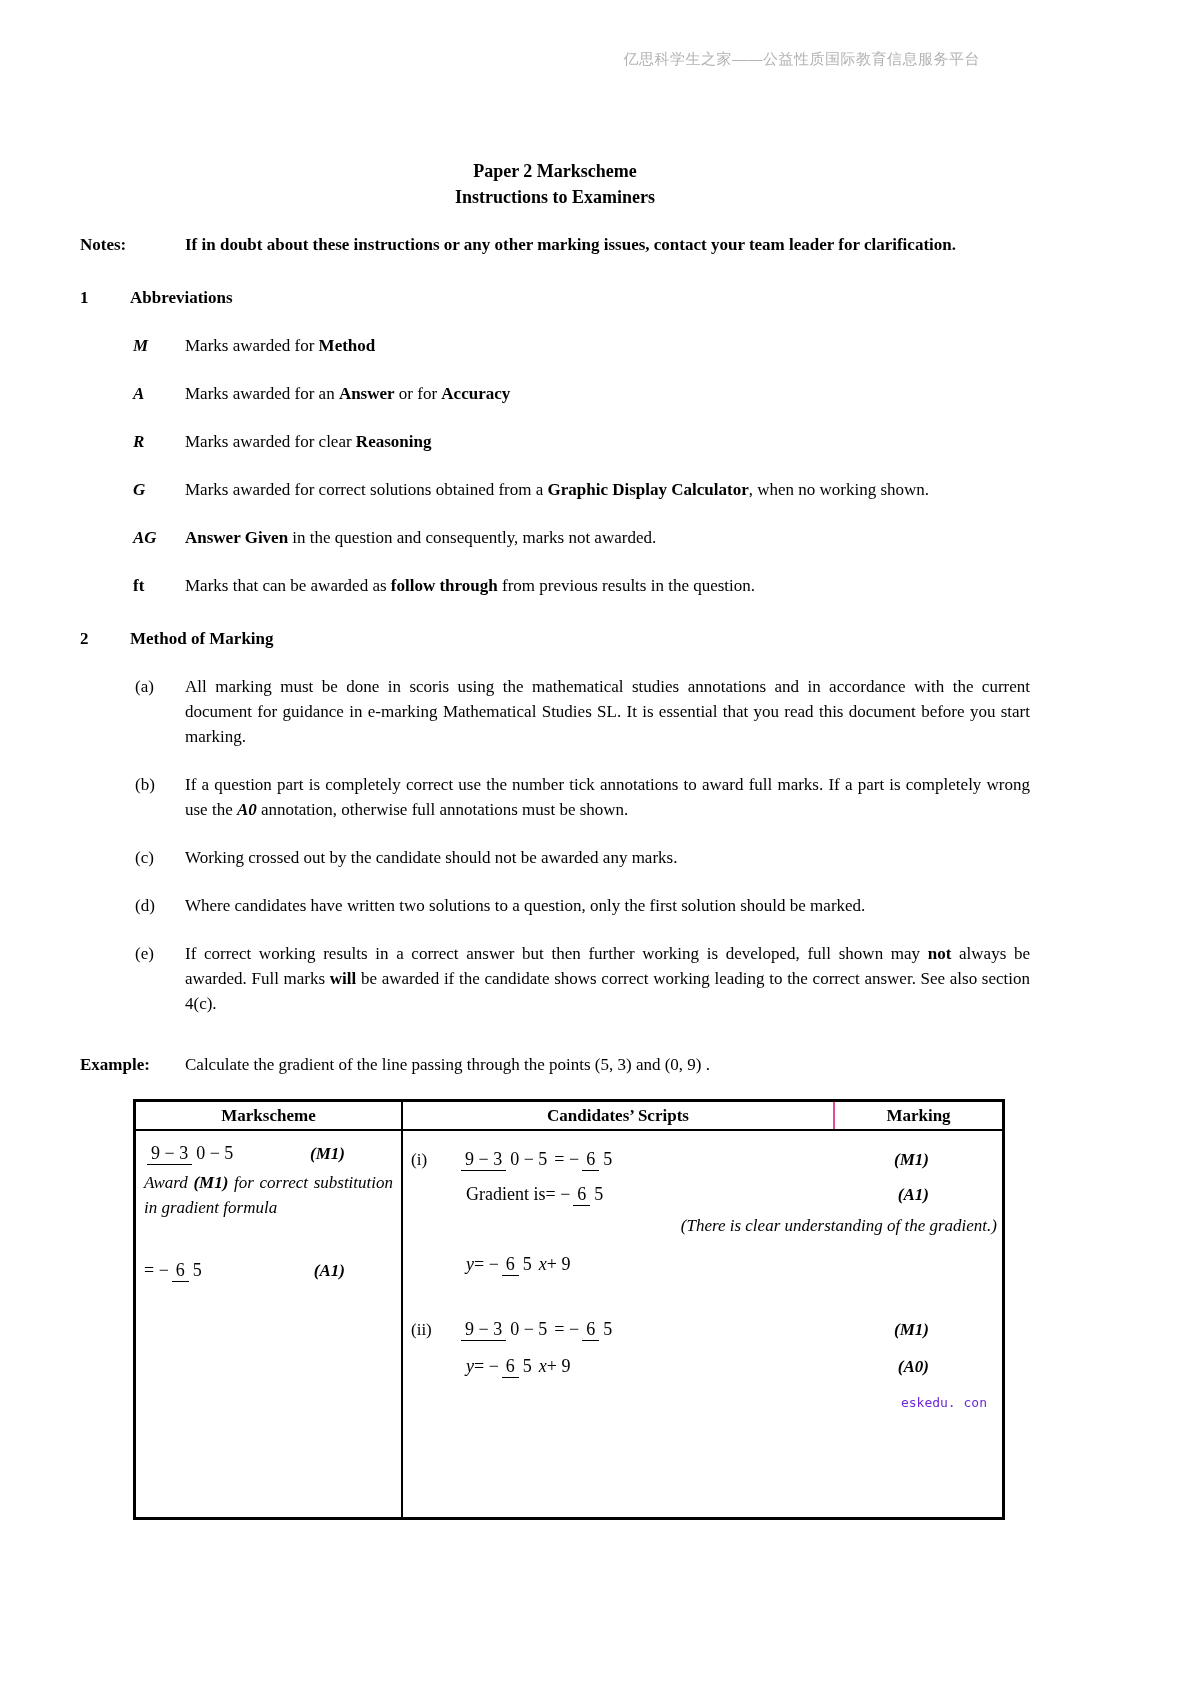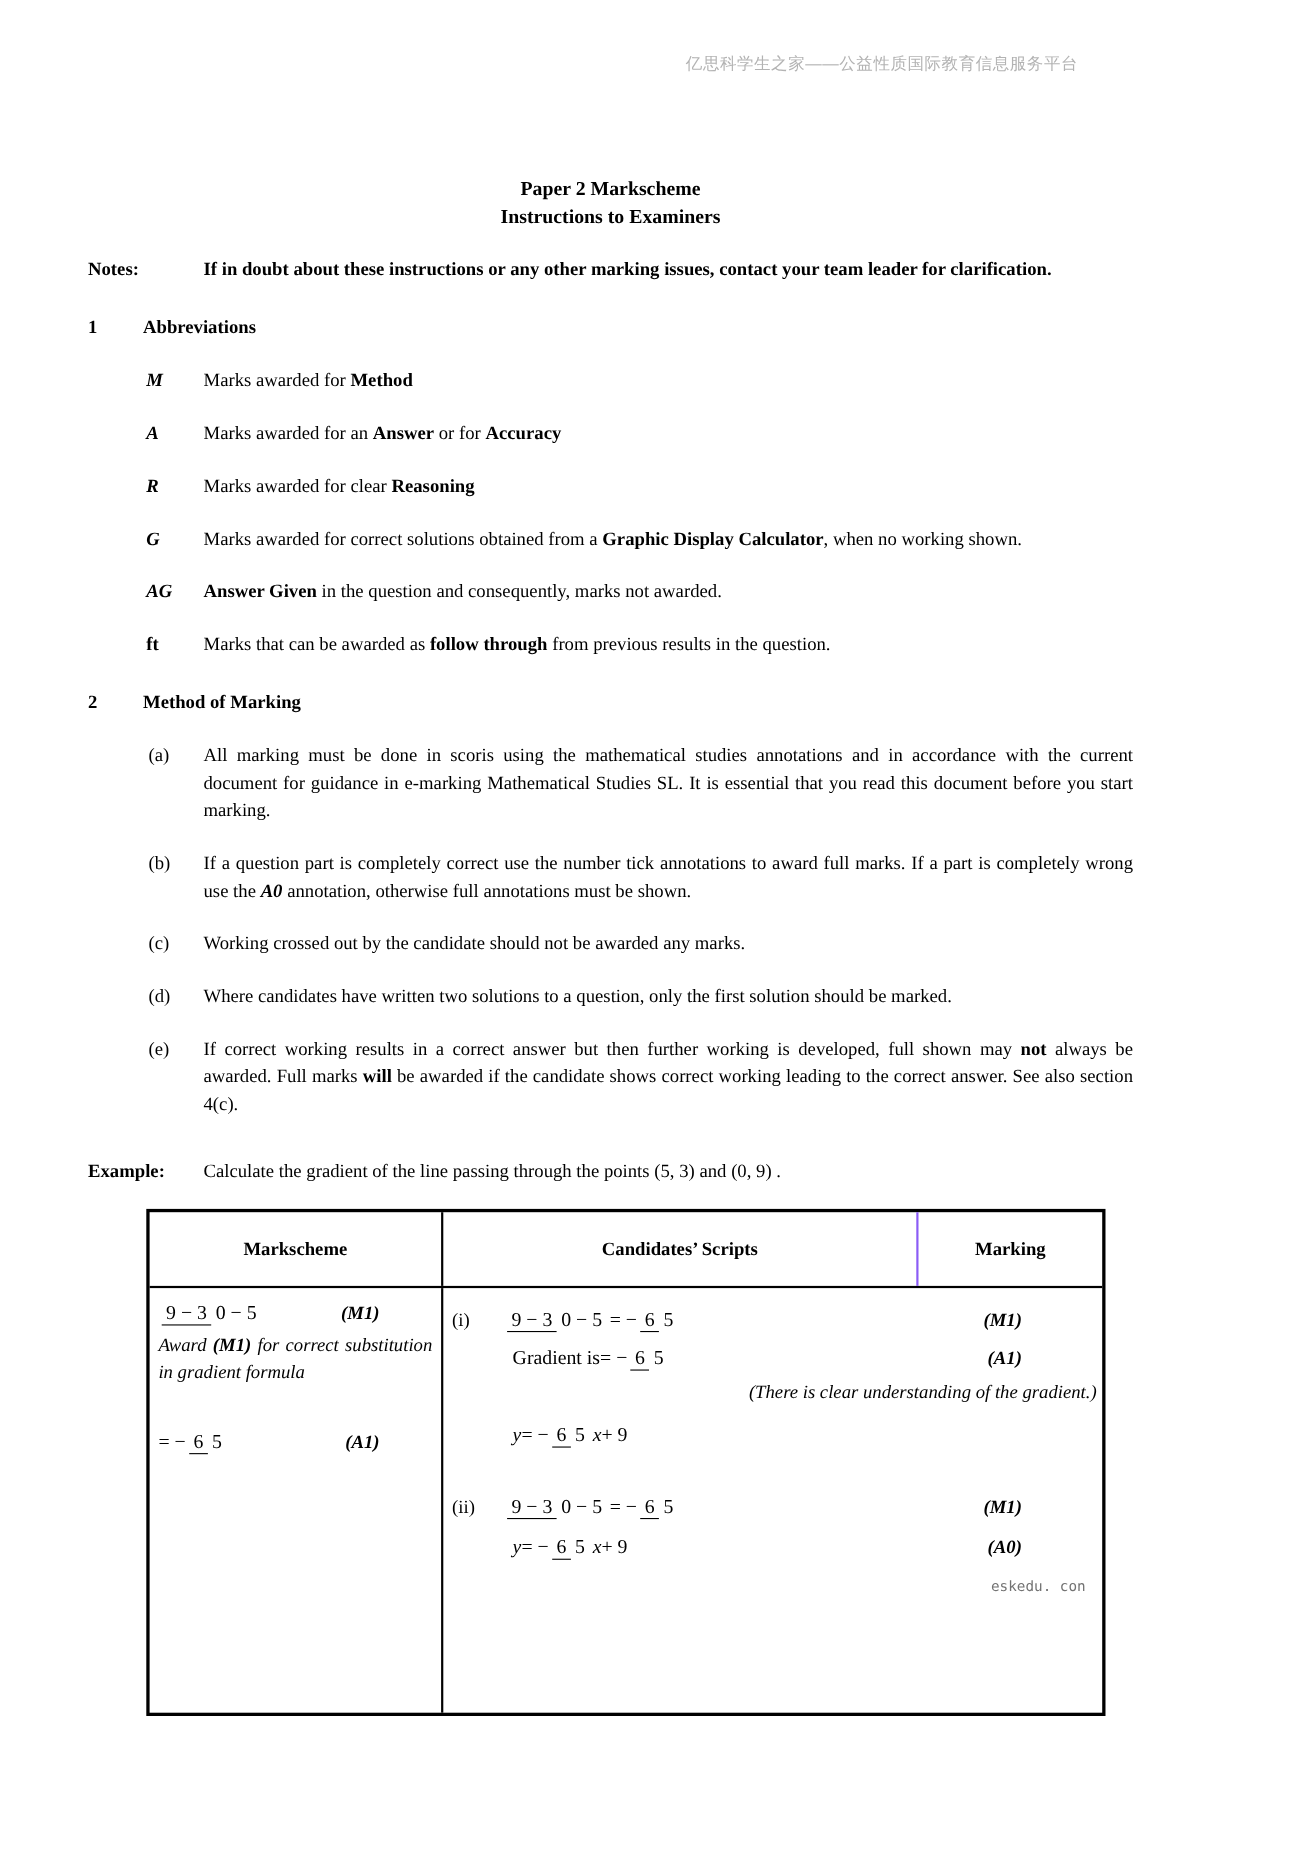--- a/index.html
+++ b/index.html
@@ -18,21 +18,21 @@
   .i{font-style:italic;}
   
   .cn-watermark{
     position:absolute;top:46px;right:211px;
     font-family:"Liberation Sans","DejaVu Sans",sans-serif;
     font-size:15px;color:#b3b3b3;letter-spacing:.5px;white-space:nowrap;
   }
   .wm2{
     position:absolute;right:15px;top:36px;
     font-family:"DejaVu Sans Mono","Liberation Sans",sans-serif;
-    font-size:13px;color:#737373;white-space:nowrap;
+    font-size:13px;color:#6d28d9;white-space:nowrap;
   }
   
   .titles{text-align:center;font-weight:bold;font-size:18px;line-height:26px;}
   
   .hang{display:flex;align-items:flex-start;}
   .hang-label{width:105px;flex:none;font-weight:bold;}
   .hang-body{flex:1;}
   .notes{margin-top:22px;}
   .notes .hang-body{font-weight:bold;text-align:justify;}
   
@@ -43,23 +43,23 @@
   .abbr-letter{width:52px;flex:none;}
   .abbr-text{flex:1;text-align:justify;}
   
   .mi-row{display:flex;margin-top:23px;}
   .mi-label{width:50px;flex:none;margin-left:55px;}
   .mi-text{flex:1;text-align:justify;}
   .example{margin-top:36px;}
   
   .ms-table{margin-left:53px;width:872px;border:3px solid #000;margin-top:22px;box-sizing:border-box;}
   .t-head{display:flex;border-bottom:2px solid #000;}
-  .th{box-sizing:border-box;padding:21px 4px;text-align:center;font-weight:bold;}
+  .th{box-sizing:border-box;padding:1px 4px;text-align:center;font-weight:bold;}
   .th1{width:267px;border-right:2px solid #000;}
-  .th2{width:432px;border-right:2px solid #8b5cf6;}
+  .th2{width:432px;border-right:2px solid #ec4899;}
   .th3{flex:1;}
   .t-body{display:flex;min-height:386px;}
   .td{box-sizing:border-box;}
   .td1{width:267px;border-right:2px solid #000;padding:10px 8px 8px 8px;}
   .td2{flex:1;position:relative;padding:0 0 8px 0;}
   
   .frac{display:inline-flex;flex-direction:row;text-align:center;vertical-align:middle;margin:0 3px;font-size:18px;line-height:21px;}
   .fn{border-bottom:1.5px solid #000;padding:0 4px;}
   .fd{padding:0 4px;}
   .eq{font-size:18px;display:inline-flex;align-items:center;}

